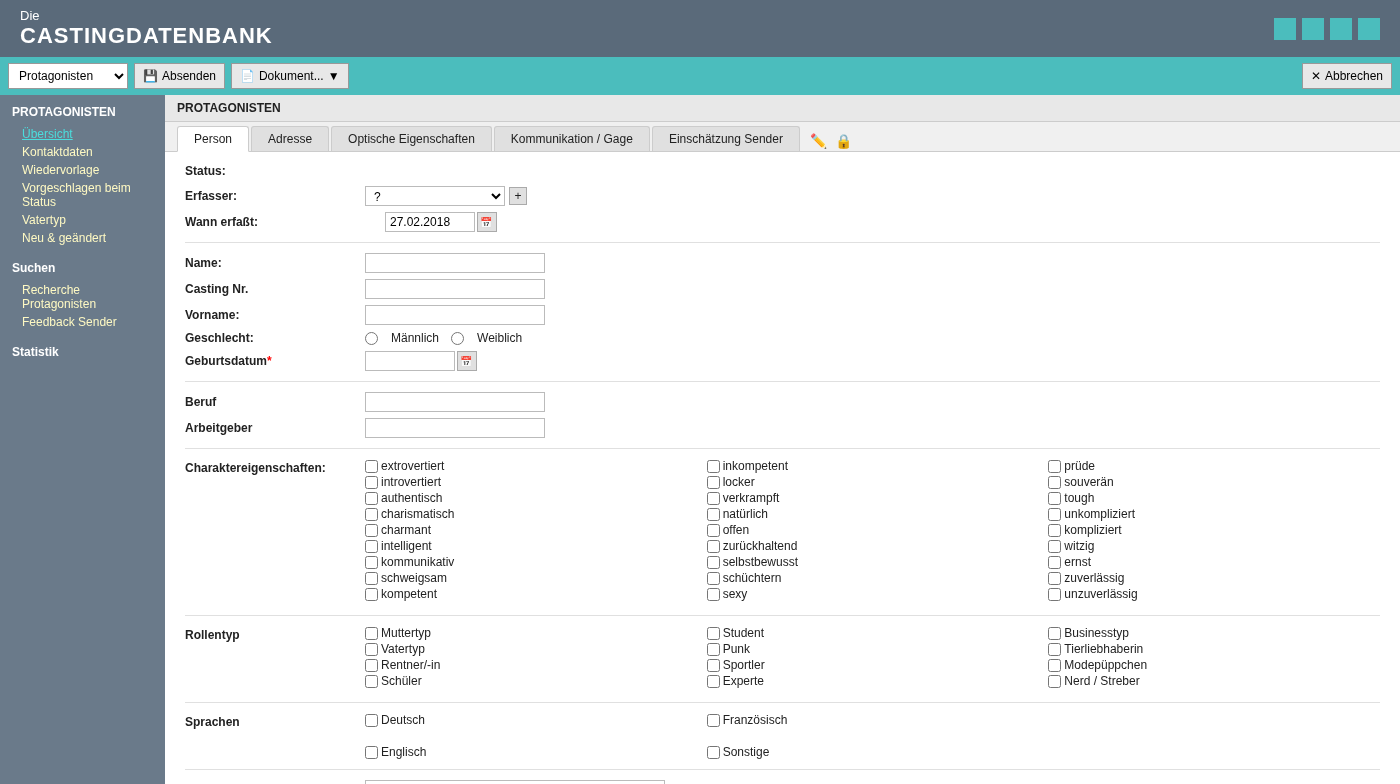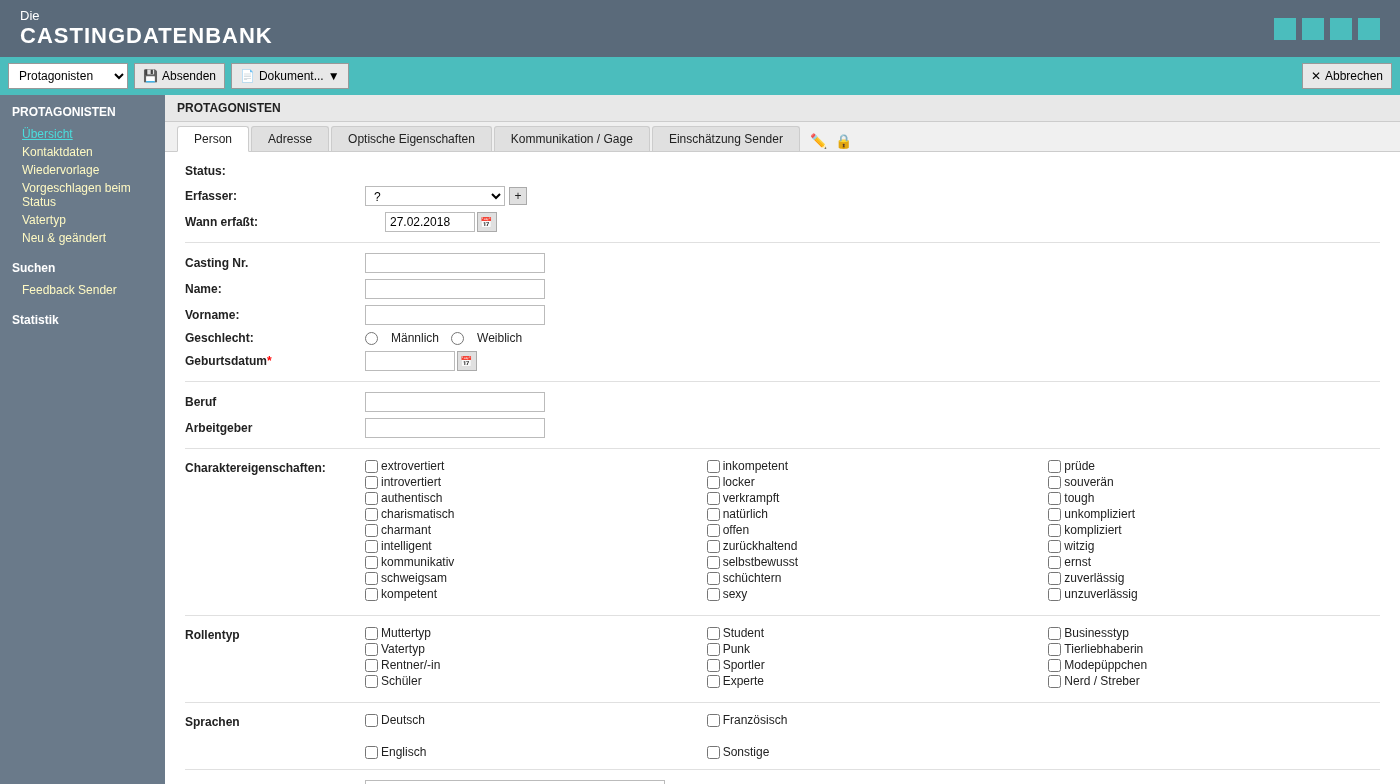--- a/index.html
+++ b/index.html
@@ -250,20 +250,21 @@
     <div class="section-title">PROTAGONISTEN</div>
     <div class="sidebar-item active">Übersicht</div>
     <div class="sidebar-item">Kontaktdaten</div>
     <div class="sidebar-item">Wiedervorlage</div>
     <div class="sidebar-item">Vorgeschlagen beim Status</div>
     <div class="sidebar-item">Vatertyp</div>
     <div class="sidebar-item">Neu &amp; geändert</div>
 
     <div class="section-gap">
       <div class="section-title">Suchen</div>
+      <div class="sidebar-item">Recherche Protagonisten</div>
       <div class="sidebar-item">Feedback Sender</div>
     </div>
 
     <div class="section-gap">
       <div class="section-title">Statistik</div>
     </div>
   </div>
 
   <div id="content">
     <div id="content-header">PROTAGONISTEN</div>
@@ -305,28 +306,28 @@
           <div class="date-with-cal">
             <input type="text" class="form-input" value="27.02.2018" style="width: 90px; margin-left: 20px;">
             <div class="cal-btn">📅</div>
           </div>
         </div>
       </div>
 
       <hr class="form-divider">
 
       <div class="form-row">
+        <div class="form-label">Name:</div>
+        <div class="form-value">
+          <input type="text" class="form-input" style="">
+        </div>
+      </div>
+
+      <div class="form-row">
         <div class="form-label">Casting Nr.</div>
-        <div class="form-value">
-          <input type="text" class="form-input" style="">
-        </div>
-      </div>
-
-      <div class="form-row">
-        <div class="form-label">Name:</div>
         <div class="form-value">
           <input type="text" class="form-input" style="">
         </div>
       </div>
 
       <div class="form-row">
         <div class="form-label">Vorname:</div>
         <div class="form-value">
           <input type="text" class="form-input" style="">
         </div>

